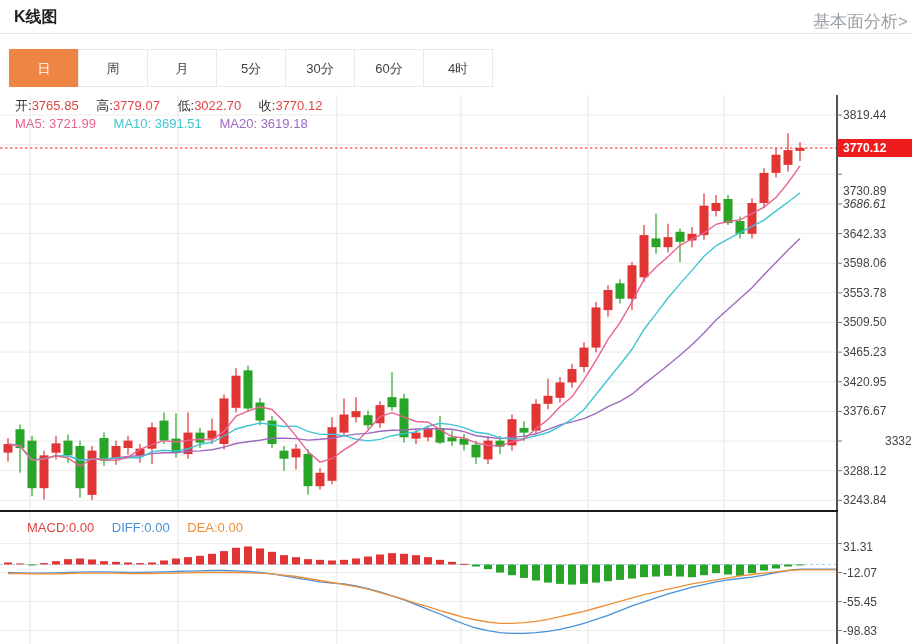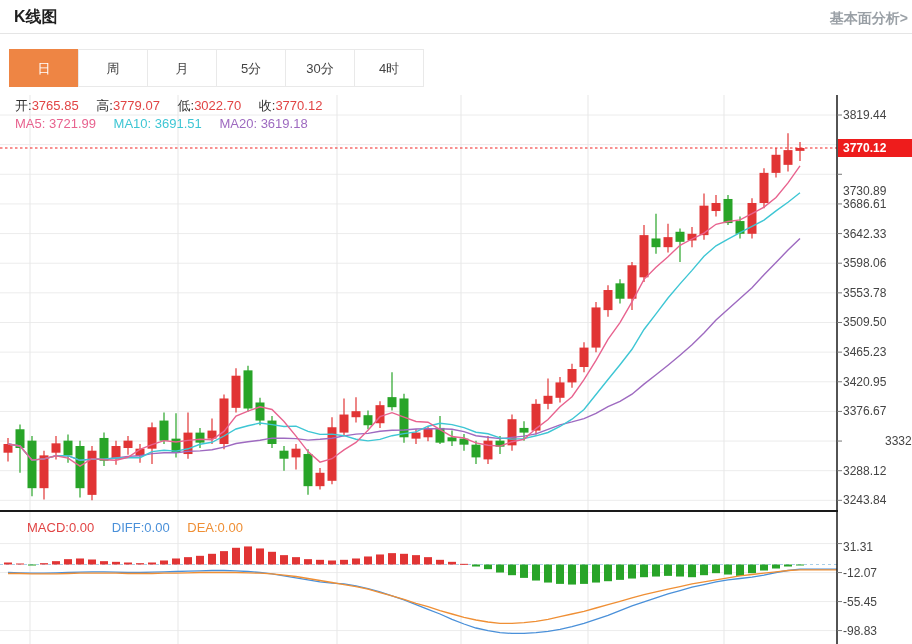--- a/index.html
+++ b/index.html
@@ -1,21 +1,21 @@
 <!DOCTYPE html>
 <html><head>
 <meta charset="utf-8">
 <style>
   html,body{margin:0;padding:0;background:#fff;}
   body{width:912px;height:644px;position:relative;overflow:hidden;
        font-family:"Liberation Sans","DejaVu Sans",sans-serif;}
   #stage{position:absolute;inset:0;width:912px;height:552px;}
   #chart-svg{position:absolute;left:0;top:0;}
   .hdr-title{position:absolute;left:14px;top:7px;font-size:16px;font-weight:bold;color:#1f1f1f;}
-  .hdr-link{position:absolute;right:4px;top:10px;font-size:14px;color:#9aa0a6;cursor:pointer;text-decoration:none;font-weight:bold;}
+  .hdr-link{position:absolute;right:4px;top:10px;font-size:17px;color:#9aa0a6;cursor:pointer;text-decoration:none;}
   .hdr-divider{position:absolute;left:0;top:33px;width:912px;height:1px;background:#e5e5e5;}
   .tabs{position:absolute;left:10px;top:49px;display:flex;}
   .tab{width:70px;height:38px;line-height:38px;text-align:center;font-size:13px;color:#444;
        border:1px solid #e9e9e9;margin-left:-1px;box-sizing:border-box;background:#fff;cursor:pointer;}
   .tab.selected{background:#ee8544;border-color:#ee8544;color:#fff;}
   .info-row{position:absolute;left:15px;top:97px;font-size:13px;white-space:nowrap;}
   .info-row2{top:116px;}
   .info-pair{margin-right:14px;text-align:center;}
   .lbl{color:#333;}
   .val-red{color:#e14444;}
@@ -287,20 +287,21 @@
   <div class="hdr-title">K线图</div>
   <a class="hdr-link">基本面分析&gt;</a>
   <div class="hdr-divider"></div>
 
   <div class="tabs" id="tabs">
       <div class="tab selected">日</div>
       <div class="tab">周</div>
       <div class="tab">月</div>
       <div class="tab">5分</div>
       <div class="tab">30分</div>
+      <div class="tab">60分</div>
       <div class="tab">4时</div>
     </div>
 
   <div class="info-row">
     <span class="info-pair"><span class="lbl">开:</span><span class="val-red">3765.85</span></span>
     <span class="info-pair"><span class="lbl">高:</span><span class="val-red">3779.07</span></span>
     <span class="info-pair"><span class="lbl">低:</span><span class="val-red">3022.70</span></span>
     <span class="info-pair"><span class="lbl">收:</span><span class="val-red">3770.12</span></span>
   </div>
   <div class="info-row info-row2">
@@ -311,21 +312,21 @@
 
   <div class="macd-row">
     <span class="info-pair" id="macd-pair" style="color: rgb(225, 68, 68);"><span>MACD:</span><span>0.00</span></span>
     <span class="info-pair" id="diff-pair" style="color: rgb(74, 144, 217);"><span>DIFF:</span><span>0.00</span></span>
     <span class="info-pair" id="dea-pair" style="color: rgb(239, 143, 53);"><span>DEA:</span><span>0.00</span></span>
   </div>
 
   <div id="axis-labels">
       <div class="axis-label" style="left: 843px; top: 115px;">3819.44</div>
       <div class="axis-label" style="left: 843px; top: 191px;">3730.89</div>
-      <div class="axis-label" style="left: 843px; top: 203.923px;">3686.61</div>
+      <div class="axis-label" style="left: 843px; top: 203.923px; font-style: italic;">3686.61</div>
       <div class="axis-label" style="left: 843px; top: 233.567px;">3642.33</div>
       <div class="axis-label" style="left: 843px; top: 263.203px;">3598.06</div>
       <div class="axis-label" style="left: 843px; top: 292.847px;">3553.78</div>
       <div class="axis-label" style="left: 843px; top: 322.49px;">3509.50</div>
       <div class="axis-label" style="left: 843px; top: 352.127px;">3465.23</div>
       <div class="axis-label" style="left: 843px; top: 381.77px;">3420.95</div>
       <div class="axis-label" style="left: 843px; top: 411.413px;">3376.67</div>
       <div class="axis-label" style="left: 885px; top: 441.05px;">3332.40</div>
       <div class="axis-label" style="left: 843px; top: 470.693px;">3288.12</div>
       <div class="axis-label" style="left: 843px; top: 500.337px;">3243.84</div>

